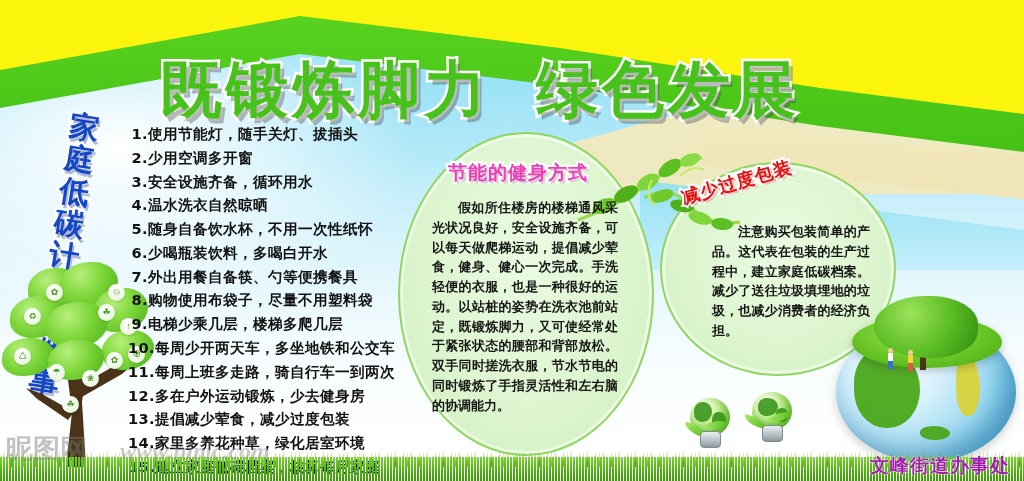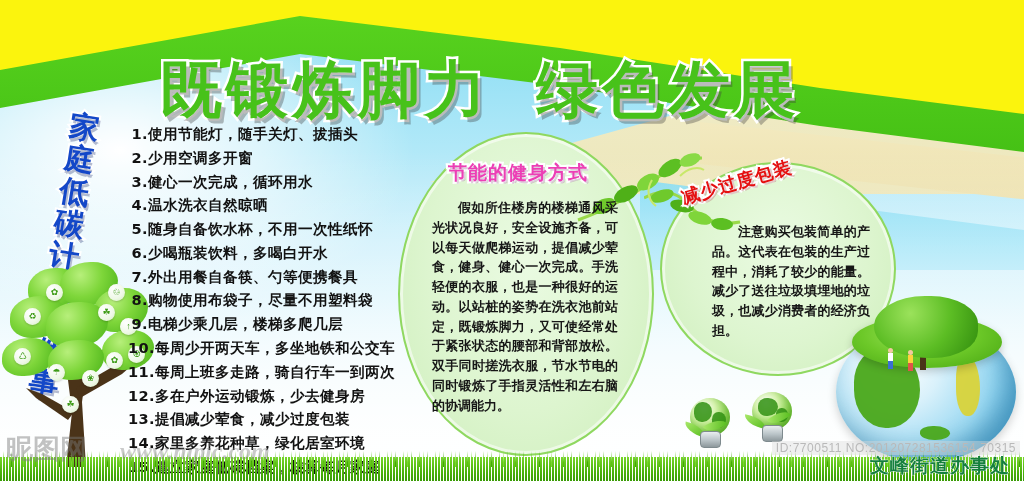--- a/index.html
+++ b/index.html
@@ -218,21 +218,21 @@
     white-space:nowrap;
   }
   .wm-url{
     position:absolute;left:120px;bottom:16px;
     font-size:24px;font-style:italic;font-weight:bold;
     color:rgba(130,130,130,.42);
     font-family:"Liberation Serif",serif;
   }
   .org{
     position:absolute;right:14px;bottom:2px;
-    font-size:19px;font-weight:bold;color:#15803d;
+    font-size:19px;font-weight:bold;color:#a21caf;
     -webkit-text-stroke:.6px #ffffff;paint-order:stroke fill;
     font-family:"DejaVu Sans","Liberation Sans",sans-serif;
     letter-spacing:1px;
   }
 </style>
 </head>
 <body>
 
 <div id="poster">
 
@@ -286,21 +286,21 @@
     <div class="badge" style="left:46px;top:102px;">☂</div>
     <div class="badge" style="left:80px;top:108px;">❀</div>
     <div class="badge" style="left:60px;top:134px;">☘</div>
     <div class="badge" style="left:126px;top:84px;">♼</div>
   </div>
 
   <div class="list">
     <ol id="checklist">
         <li><span class="num">1.</span><span>使用节能灯，随手关灯、拔插头</span></li>
         <li><span class="num">2.</span><span>少用空调多开窗</span></li>
-        <li><span class="num">3.</span><span>健心一次完成，循环用水</span></li>
+        <li><span class="num">3.</span><span>安全设施齐备，循环用水</span></li>
         <li><span class="num">4.</span><span>温水洗衣自然晾晒</span></li>
         <li><span class="num">5.</span><span>随身自备饮水杯，不用一次性纸怀</span></li>
         <li><span class="num">6.</span><span>少喝瓶装饮料，多喝白开水</span></li>
         <li><span class="num">7.</span><span>外出用餐自备筷、勺等便携餐具</span></li>
         <li><span class="num">8.</span><span>购物使用布袋子，尽量不用塑料袋</span></li>
         <li><span class="num">9.</span><span>电梯少乘几层，楼梯多爬几层</span></li>
         <li><span class="num">10.</span><span>每周少开两天车，多坐地铁和公交车</span></li>
         <li><span class="num">11.</span><span>每周上班多走路，骑自行车一到两次</span></li>
         <li><span class="num">12.</span><span>多在户外运动锻炼，少去健身房</span></li>
         <li><span class="num">13.</span><span>提倡减少荤食，减少过度包装</span></li>
@@ -326,21 +326,21 @@
   <div class="ell" id="right-card"></div>
   <svg class="vine" style="left:644px;top:176px;" width="120" height="80" viewBox="0 0 120 80">
     <path d="M0 22 C18 12 34 16 46 30 C58 44 74 50 96 46" stroke="#9ad94a" stroke-width="3" fill="none"></path>
     <ellipse cx="18" cy="20" rx="12" ry="6" fill="#6fc92c" transform="rotate(-18 18 20)"></ellipse>
     <ellipse cx="38" cy="30" rx="12" ry="6" fill="#4fb018" transform="rotate(12 38 30)"></ellipse>
     <ellipse cx="56" cy="42" rx="12" ry="6" fill="#7fd53a" transform="rotate(18 56 42)"></ellipse>
     <ellipse cx="78" cy="48" rx="11" ry="6" fill="#5cbf22" transform="rotate(6 78 48)"></ellipse>
     <path d="M8 4 C2 14 4 24 12 30" stroke="#c8e86a" stroke-width="2" fill="none"></path>
   </svg>
   <div class="head-cn" id="right-head">减少过度包装</div>
-  <div class="body-cn" id="right-body">注意购买包装简单的产品。这代表在包装的生产过程中，消耗了较少的能量。减少了送往垃圾填埋地的垃圾，也减少消费者的经济负担。</div>
+  <div class="body-cn" id="right-body">注意购买包装简单的产品。这代表在包装的生产过程中，建立家庭低碳档案。减少了送往垃圾填埋地的垃圾，也减少消费者的经济负担。</div>
 
   <div id="globe">
     <div class="globe-ball">
       <div class="continent" style="left:18px;top:26px;width:66px;height:80px;"></div>
       <div class="continent" style="left:74px;top:10px;width:40px;height:34px;"></div>
       <div class="continent" style="left:120px;top:34px;width:24px;height:60px;background:#d8d33a;border-radius:40% 60% 50% 50%;"></div>
       <div class="continent" style="left:84px;top:104px;width:30px;height:14px;"></div>
     </div>
     <div class="globe-cap"></div>
     <div class="big-tree-trunk"></div>
@@ -372,18 +372,17 @@
       <div class="map" style="left:24px;top:16px;width:12px;height:14px;"></div>
     </div>
     <div class="lf" style="left:-4px;top:24px;transform:rotate(10deg);"></div>
     <div class="lf" style="left:20px;top:20px;transform:rotate(-40deg);"></div>
     <div class="base"></div>
   </div>
 
   <div class="grass-tips"></div>
   <div class="grass"></div>
 
-  <div class="wm-id">ID:7700511 NO:201207281536154 70315</div>
   <div class="wm-brand">昵图网</div>
   <div class="wm-url">www.nipic.com</div>
   <div class="org">文峰街道办事处</div>
 
 </div>
 
 </body></html>

